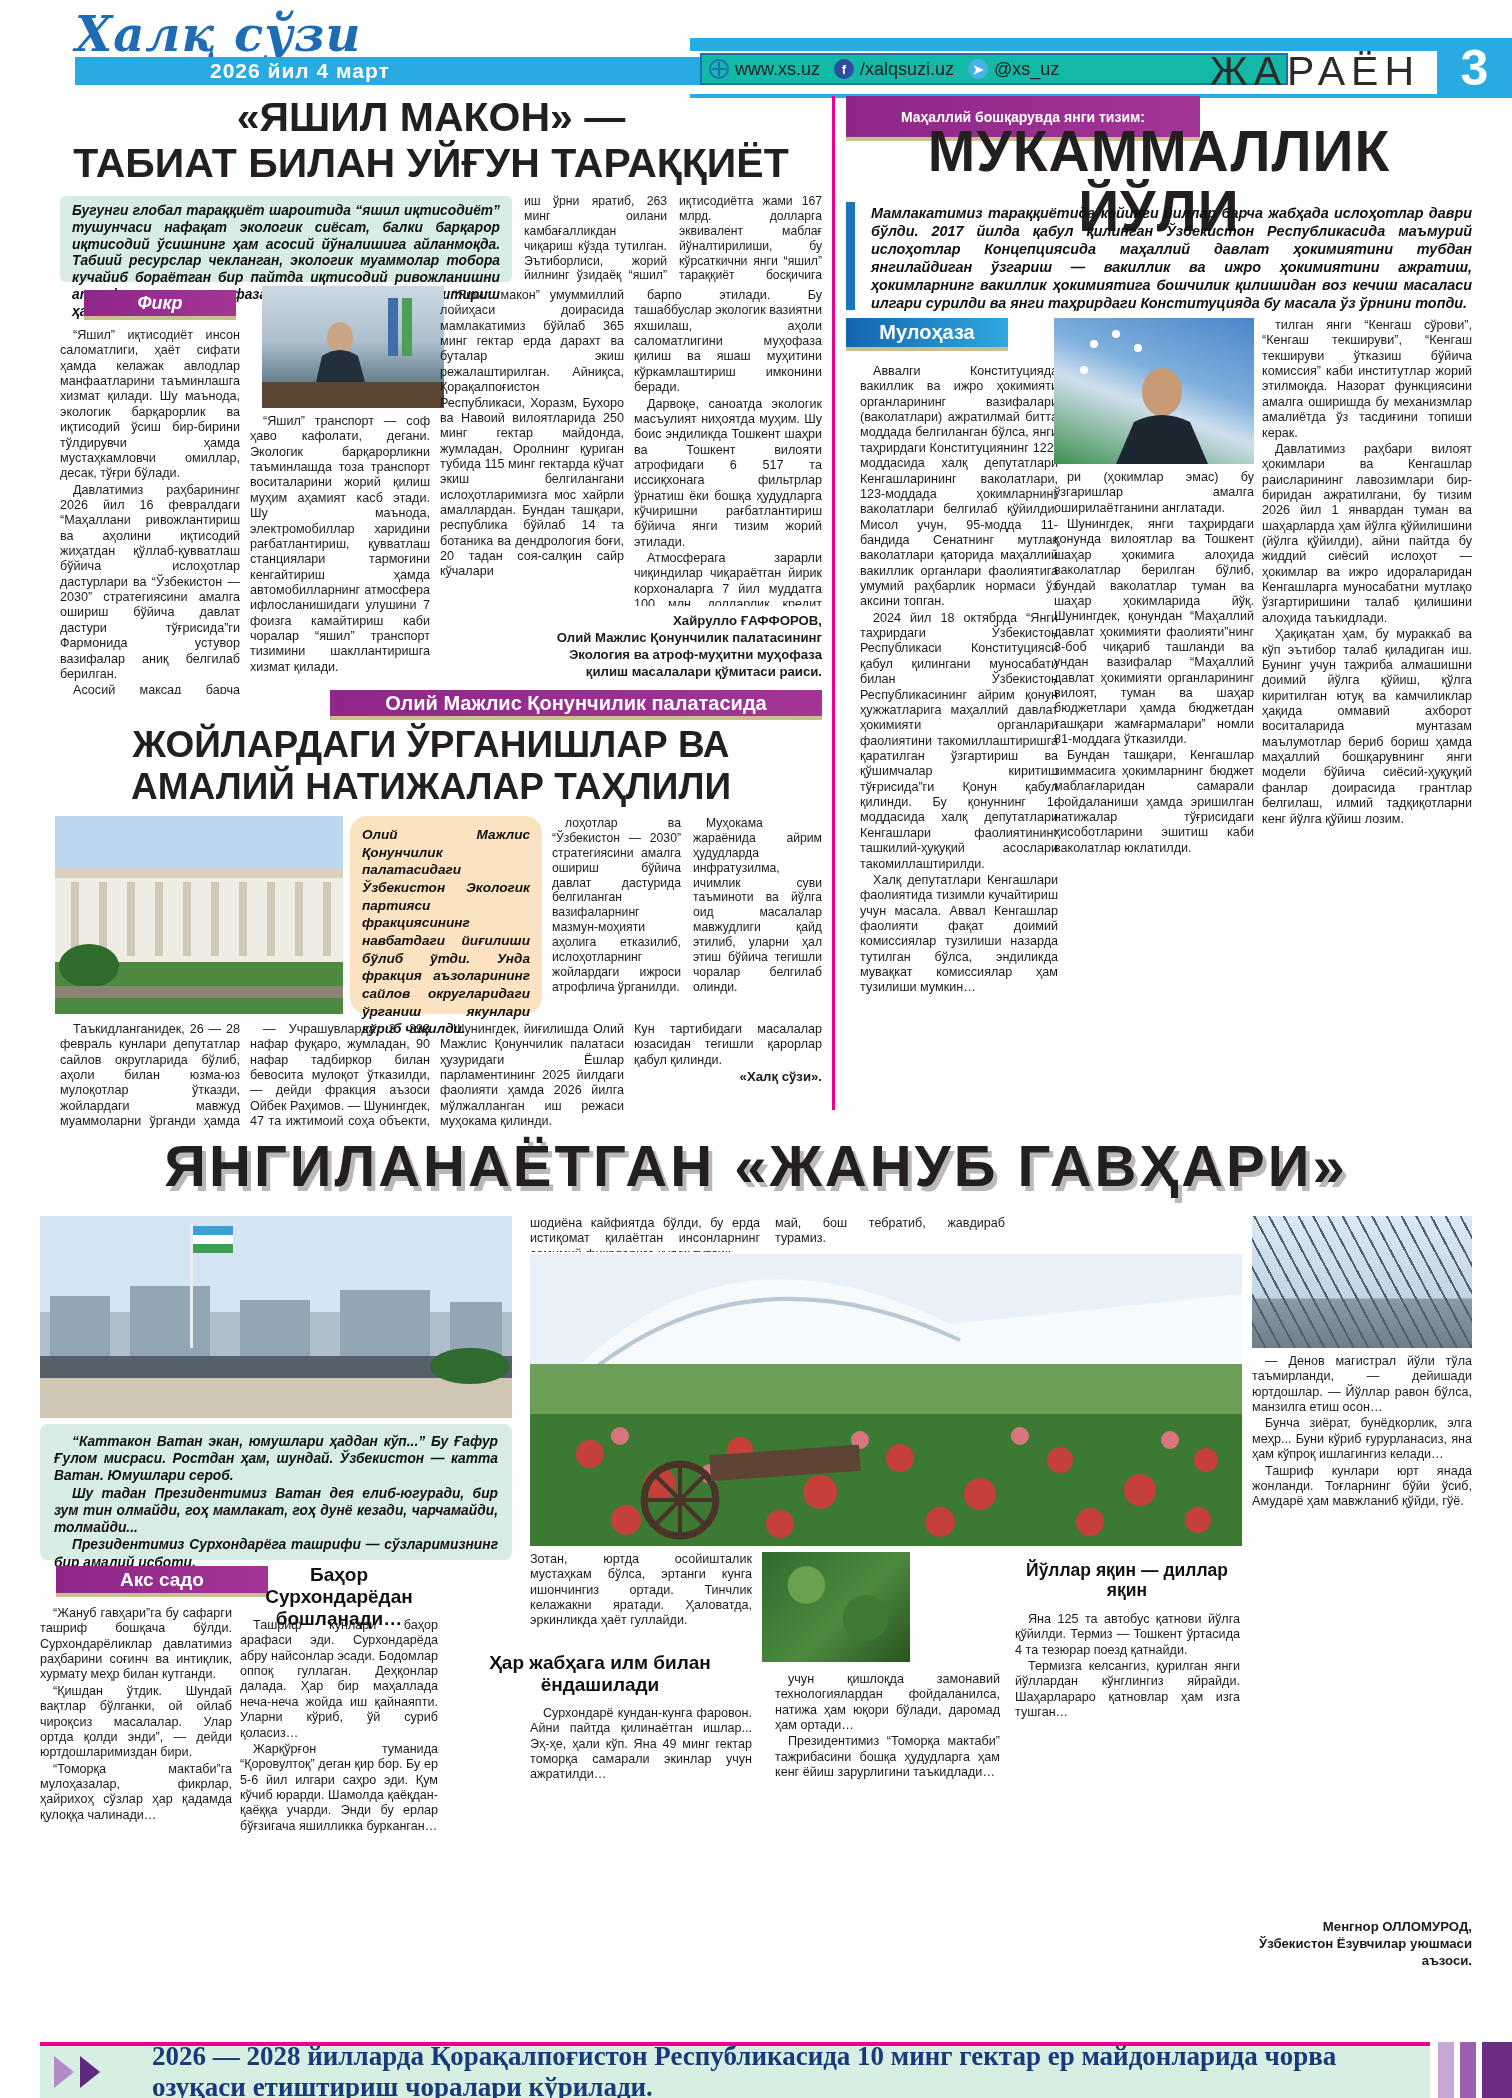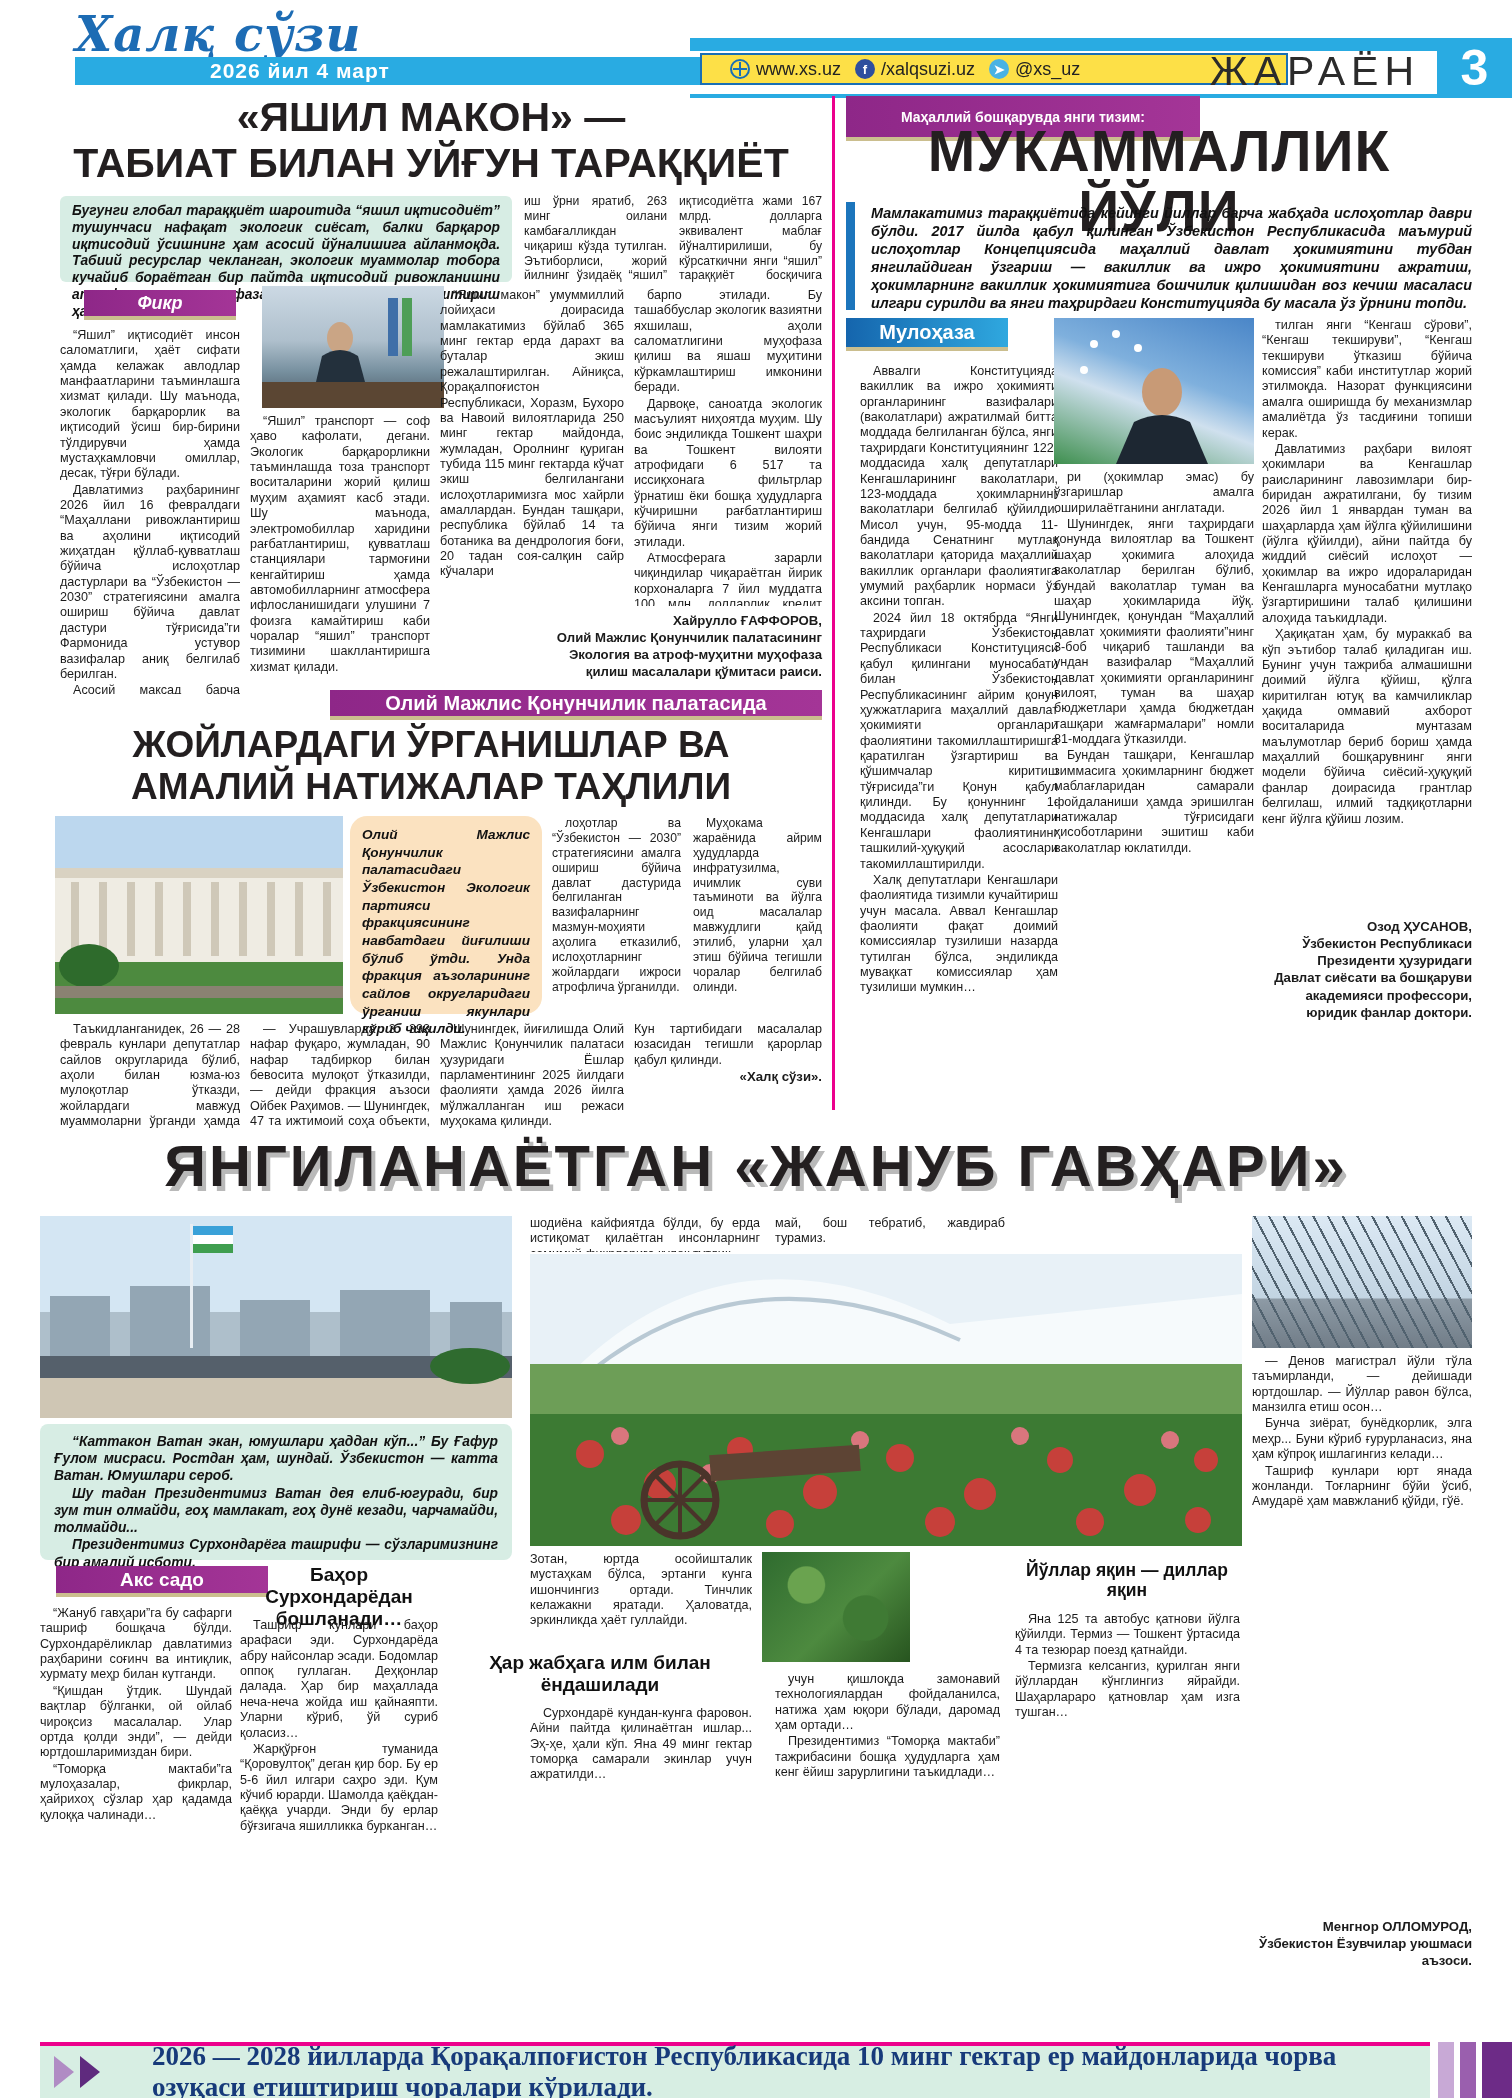--- a/index.html
+++ b/index.html
@@ -6,22 +6,22 @@
   .page{position:relative;width:1512px;height:2098px;background:#ffffff;overflow:hidden;
         font-family:"Liberation Sans",sans-serif;color:#1b1b1b;}
   .abs{position:absolute;}
   
   .logo{left:75px;top:6px;font-family:"DejaVu Serif",serif;font-style:italic;font-weight:bold;
         font-size:48px;color:#1d6cb4;letter-spacing:1px;}
   .date-bar{left:75px;top:57px;width:628px;height:28px;background:#29abe2;display:flex;align-items:center;}
   .date-txt{color:#fff;font-weight:bold;font-size:21px;margin-left:135px;letter-spacing:1px;}
   .top-stripe{left:690px;top:38px;width:822px;height:13px;background:#29abe2;}
   .hdr-underline{left:690px;top:94px;width:747px;height:4px;background:#29abe2;}
-  .contact-box{left:700px;top:53px;width:588px;height:32px;background:#fde047;border:2px solid #1a6fb5;
-        display:flex;align-items:center;gap:14px;padding:0 28px;box-sizing:border-box;font-size:18px;color:#222;}
+  .contact-box{left:700px;top:53px;width:588px;height:32px;background:#14b8a6;border:2px solid #1a6fb5;
+        display:flex;align-items:center;gap:14px;padding:0 7px;box-sizing:border-box;font-size:18px;color:#222;}
   .contact-item{display:flex;align-items:center;gap:6px;}
   .circle-ico{width:20px;height:20px;border-radius:50%;display:inline-flex;align-items:center;
         justify-content:center;color:#fff;font-size:13px;font-weight:bold;flex:0 0 auto;}
   .ico-globe{border:2px solid #1a6fb5;box-sizing:border-box;position:relative;}
   .ico-globe:before{content:"";position:absolute;left:1px;right:1px;top:7px;height:2px;background:#1a6fb5;}
   .ico-globe:after{content:"";position:absolute;left:7px;top:1px;bottom:1px;width:2px;background:#1a6fb5;}
   .ico-fb{background:#2e4f9e;}
   .ico-tg{background:#49b2e4;}
   .section-lbl{left:1120px;top:48px;width:300px;text-align:right;font-size:41px;letter-spacing:6px;color:#2b2b2b;}
   .page-num{left:1437px;top:38px;width:75px;height:60px;background:#29abe2;color:#fff;font-weight:bold;
@@ -205,28 +205,20 @@
   <div class="abs body-col a2-c2">
       <p class="para">ри (ҳокимлар эмас) бу ўзгаришлар амалга оширилаётганини англатади.</p>
       <p class="para">Шунингдек, янги таҳрирдаги қонунда вилоятлар ва Тошкент шаҳар ҳокимига алоҳида ваколатлар берилган бўлиб, бундай ваколатлар туман ва шаҳар ҳокимларида йўқ. Шунингдек, қонундан “Маҳаллий давлат ҳокимияти фаолияти”нинг 3-боб чиқариб ташланди ва ундан вазифалар “Маҳаллий давлат ҳокимияти органларининг вилоят, туман ва шаҳар бюджетлари ҳамда бюджетдан ташқари жамғармалари” номли 81-моддага ўтказилди.</p>
       <p class="para">Бундан ташқари, Кенгашлар зиммасига ҳокимларнинг бюджет маблағларидан самарали фойдаланиши ҳамда эришилган натижалар тўғрисидаги ҳисоботларини эшитиш каби ваколатлар юклатилди.</p>
     </div>
   <div class="abs body-col a2-c3">
       <p class="para">тилган янги “Кенгаш сўрови”, “Кенгаш текшируви”, “Кенгаш текшируви ўтказиш бўйича комиссия” каби институтлар жорий этилмоқда. Назорат функциясини амалга оширишда бу механизмлар амалиётда ўз тасдиғини топиши керак.</p>
       <p class="para">Давлатимиз раҳбари вилоят ҳокимлари ва Кенгашлар раисларининг лавозимлари бир-биридан ажратилгани, бу тизим 2026 йил 1 январдан туман ва шаҳарларда ҳам йўлга қўйилишини (йўлга қўйилди), айни пайтда бу жиддий сиёсий ислоҳот — ҳокимлар ва ижро идораларидан Кенгашларга муносабатни мутлақо ўзгартиришини талаб қилишини алоҳида таъкидлади.</p>
       <p class="para">Ҳақиқатан ҳам, бу мураккаб ва кўп эътибор талаб қиладиган иш. Бунинг учун тажриба алмашишни доимий йўлга қўйиш, қўлга киритилган ютуқ ва камчиликлар ҳақида оммавий ахборот воситаларида мунтазам маълумотлар бериб бориш ҳамда маҳаллий бошқарувнинг янги модели бўйича сиёсий-ҳуқуқий фанлар доирасида грантлар белгилаш, илмий тадқиқотларни кенг йўлга қўйиш лозим.</p>
     </div>
-  <div class="abs a2-sig">
-      <p class="sigline">Озод ҲУСАНОВ,</p>
-      <p class="sigline">Ўзбекистон Республикаси</p>
-      <p class="sigline">Президенти ҳузуридаги</p>
-      <p class="sigline">Давлат сиёсати ва бошқаруви</p>
-      <p class="sigline">академияси профессори,</p>
-      <p class="sigline">юридик фанлар доктори.</p>
-    </div>
 
   <div class="abs kicker a3-kicker">Олий Мажлис Қонунчилик палатасида</div>
   <div class="abs headline a3-h1">ЖОЙЛАРДАГИ ЎРГАНИШЛАР ВА</div>
   <div class="abs headline a3-h2">АМАЛИЙ НАТИЖАЛАР ТАҲЛИЛИ</div>
   <div class="abs photo a3-photo">
     <svg width="288" height="198">
       <rect width="288" height="198" fill="#bcd7ee"></rect>
       <rect y="60" width="288" height="86" fill="#efece3"></rect>
       <g fill="#cfc8b8">
         <rect x="16" y="66" width="8" height="74"></rect>

